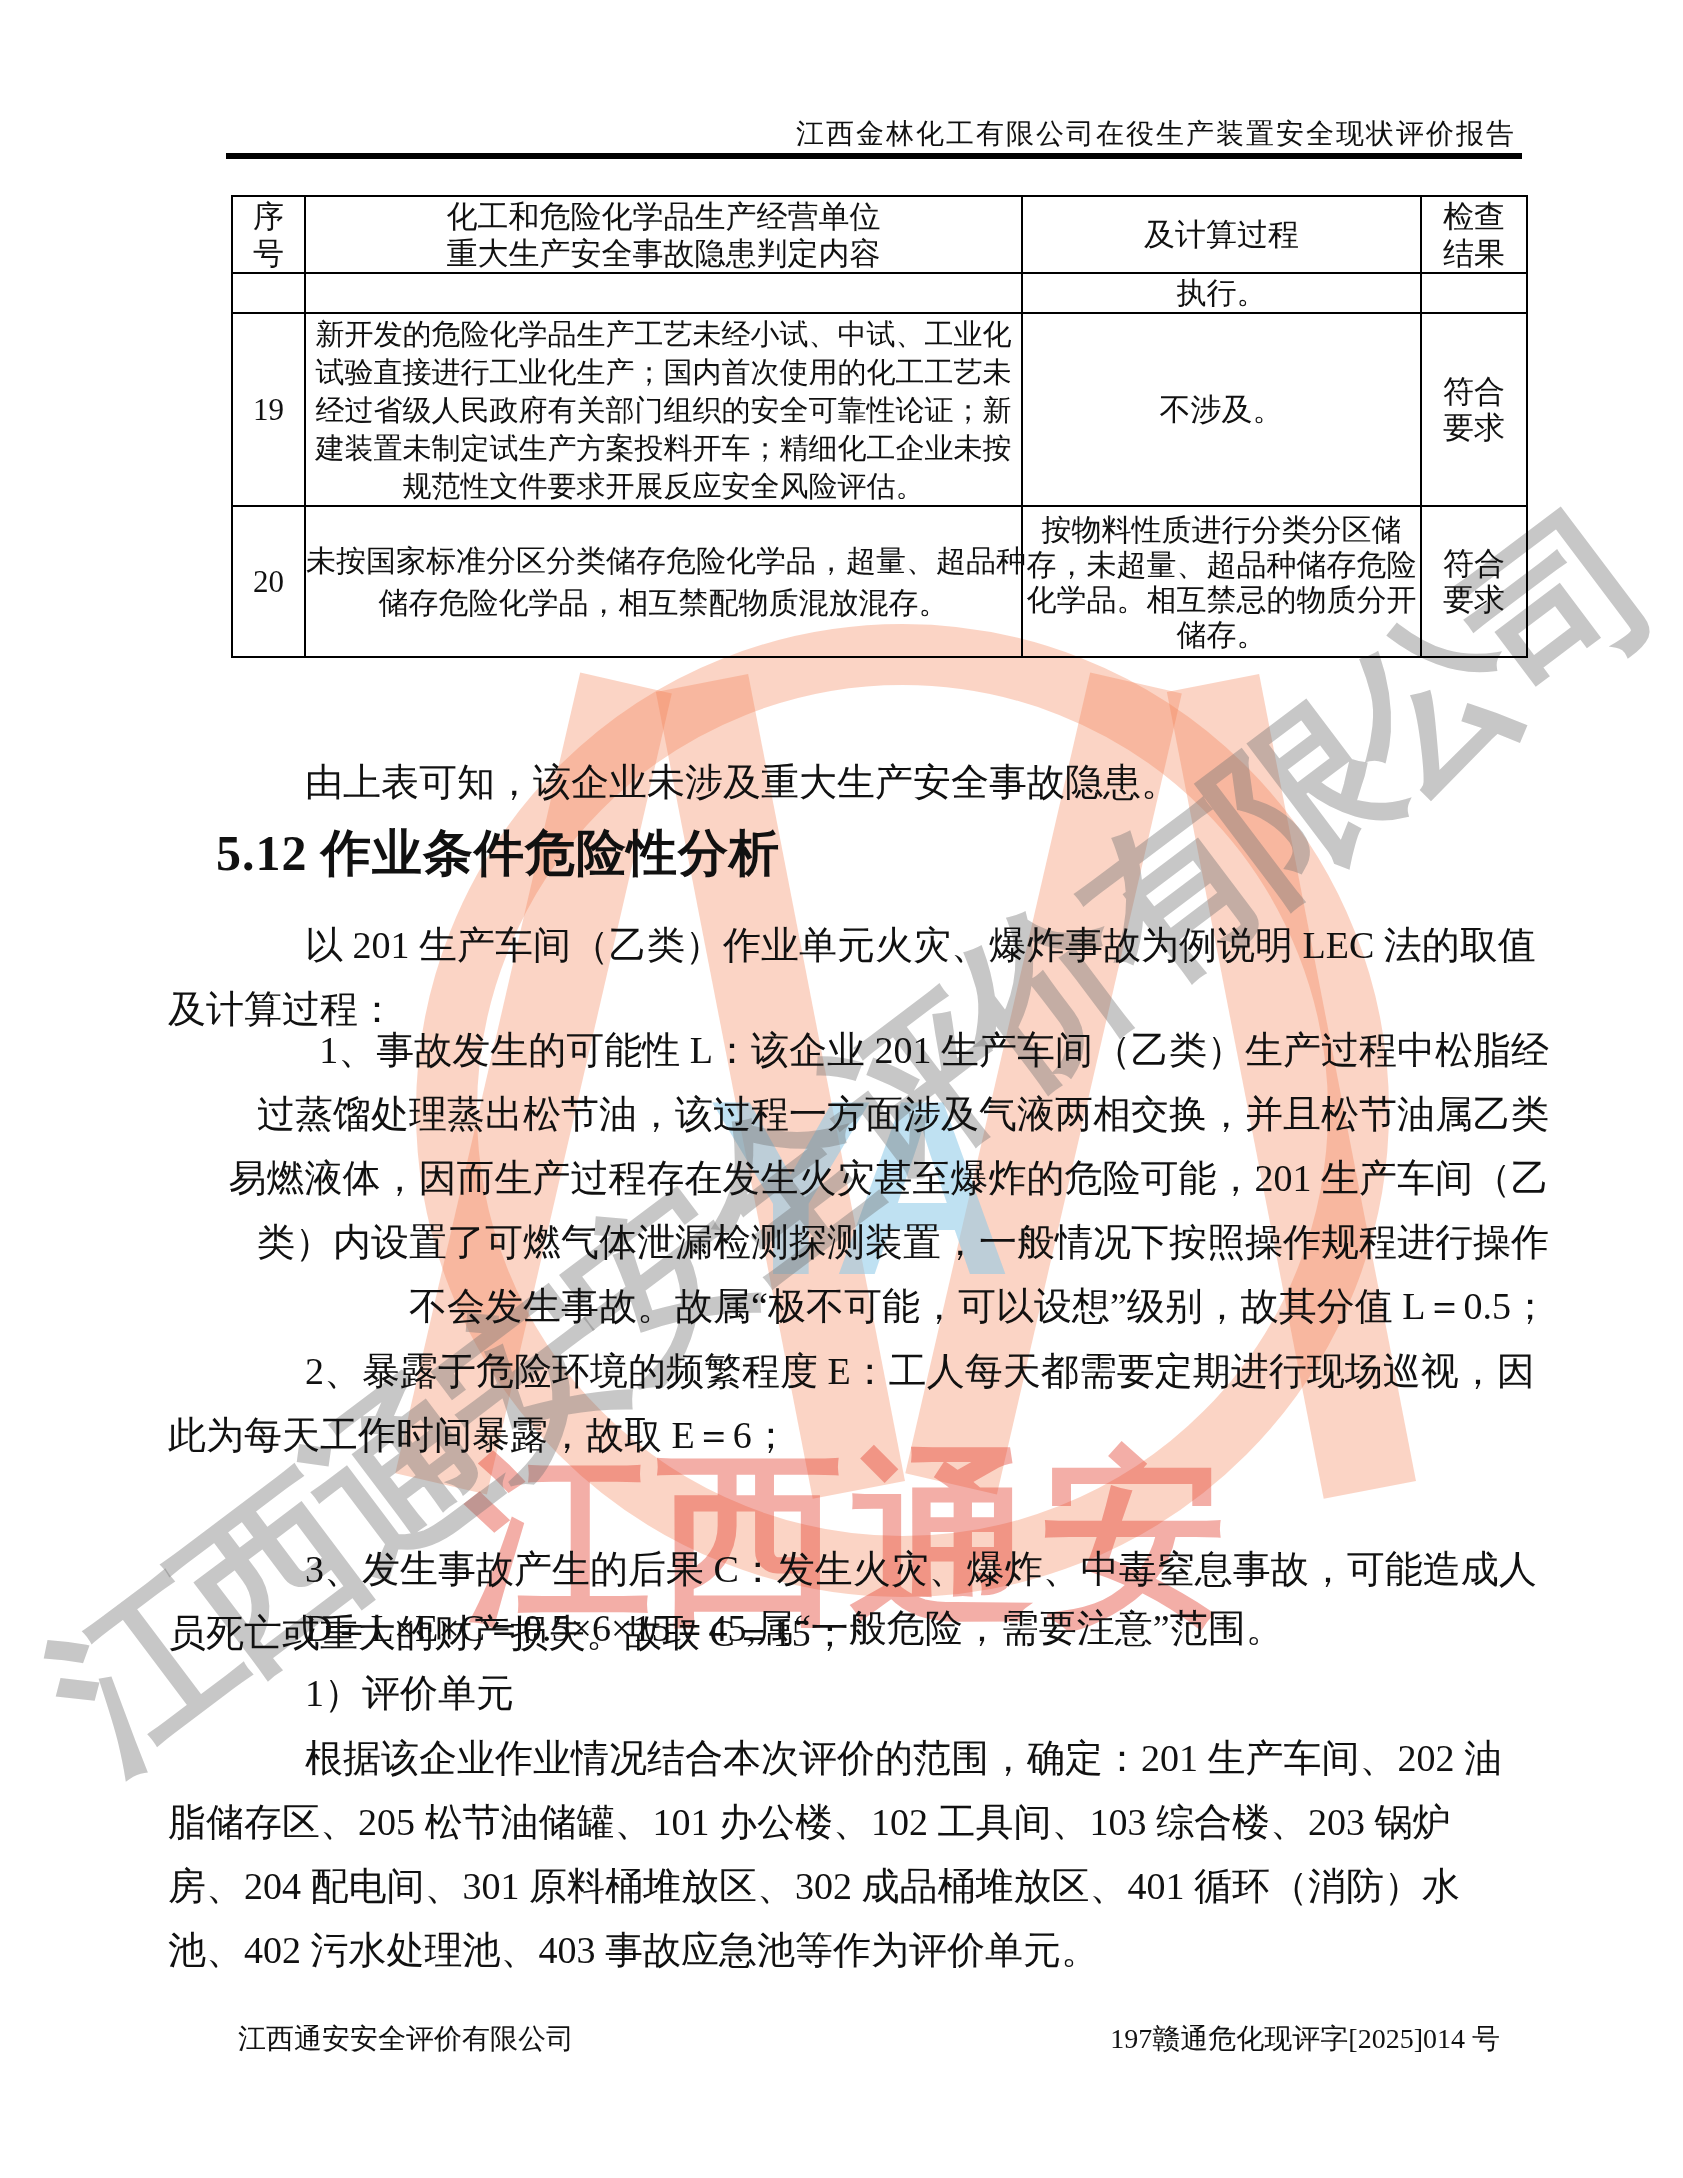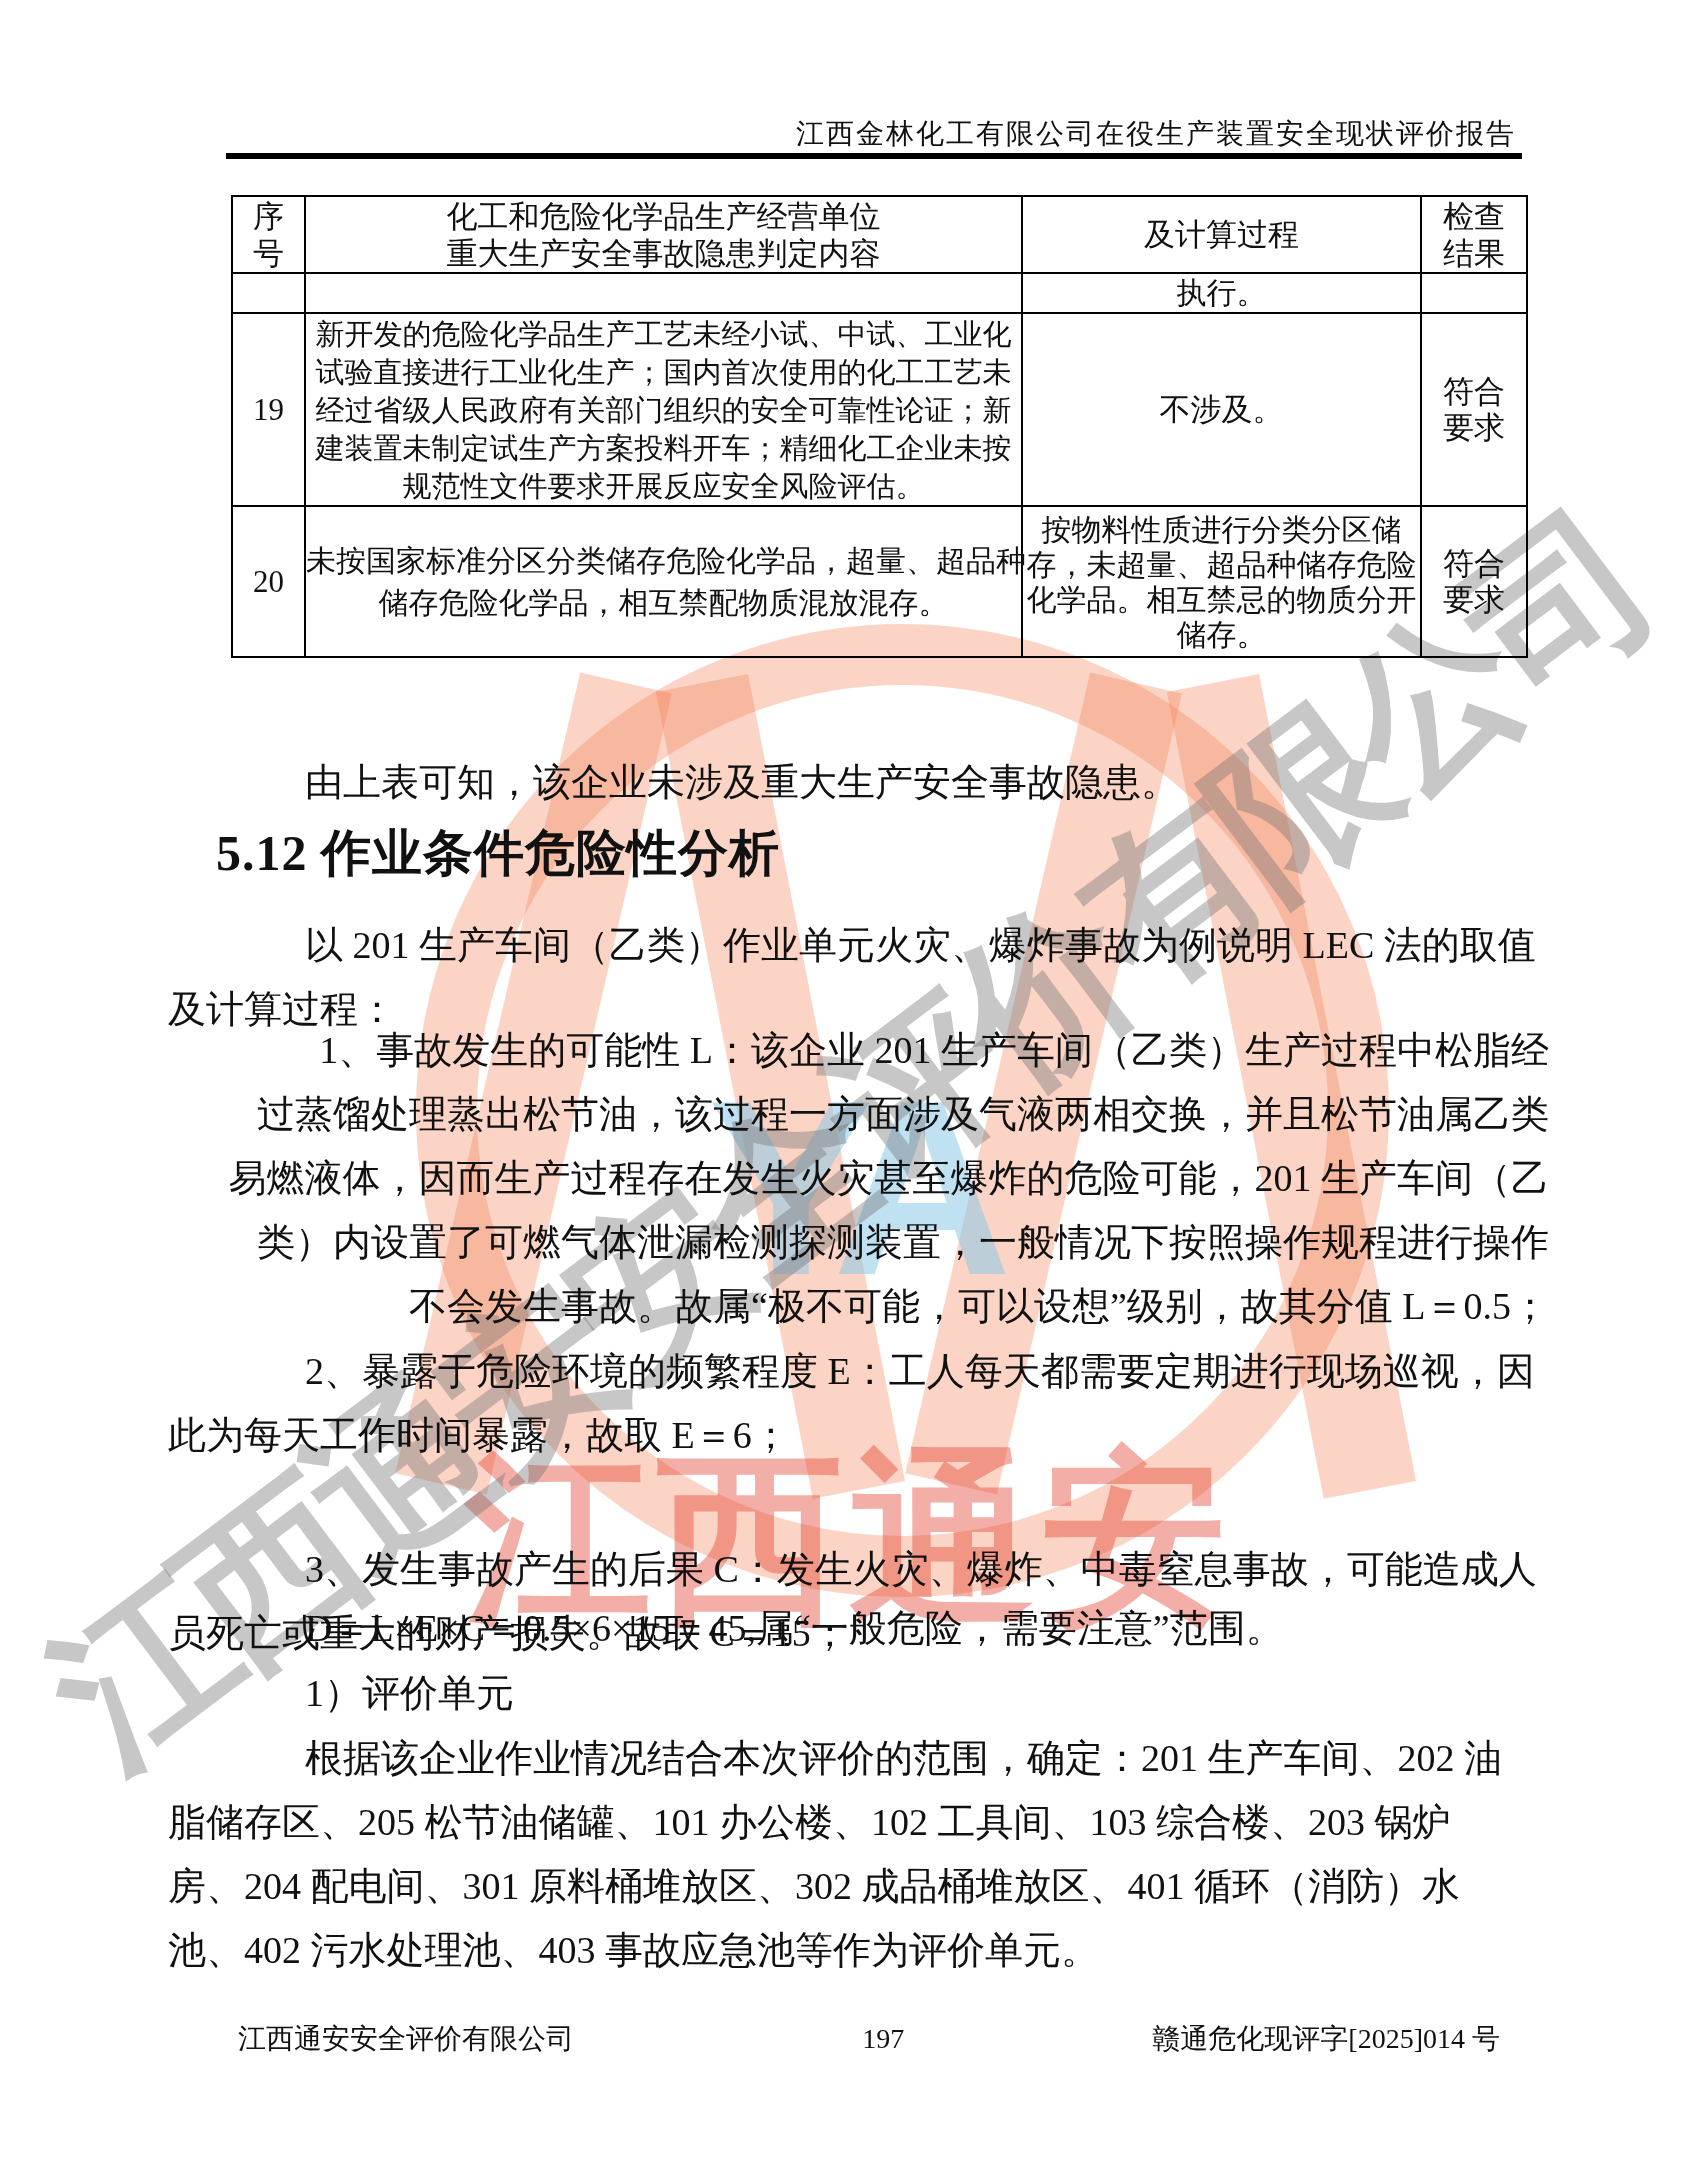--- a/index.html
+++ b/index.html
@@ -68,21 +68,21 @@
   .h512{
     position:absolute;left:216px;top:820px;font-size:50px;font-weight:bold;
     letter-spacing:1px;
   }
   
   .footer{
     position:absolute;left:238px;top:2020px;width:1262px;
     display:flex;align-items:center;font-size:28px;
   }
   .footer .fl{flex:0 0 auto;}
-  .footer .fc{flex:1 1 auto;text-align:center;padding-left:40px;}
+  .footer .fc{flex:1 1 auto;text-align:right;padding-left:40px;}
   .footer .fr{flex:0 0 auto;}
 </style>
 </head>
 <body>
 
 <div class="wm wm-ring"></div>
 <div class="wm wm-leg l1"></div>
 <div class="wm wm-leg l2"></div>
 <div class="wm wm-leg l3"></div>
 <div class="wm wm-leg l4"></div>

